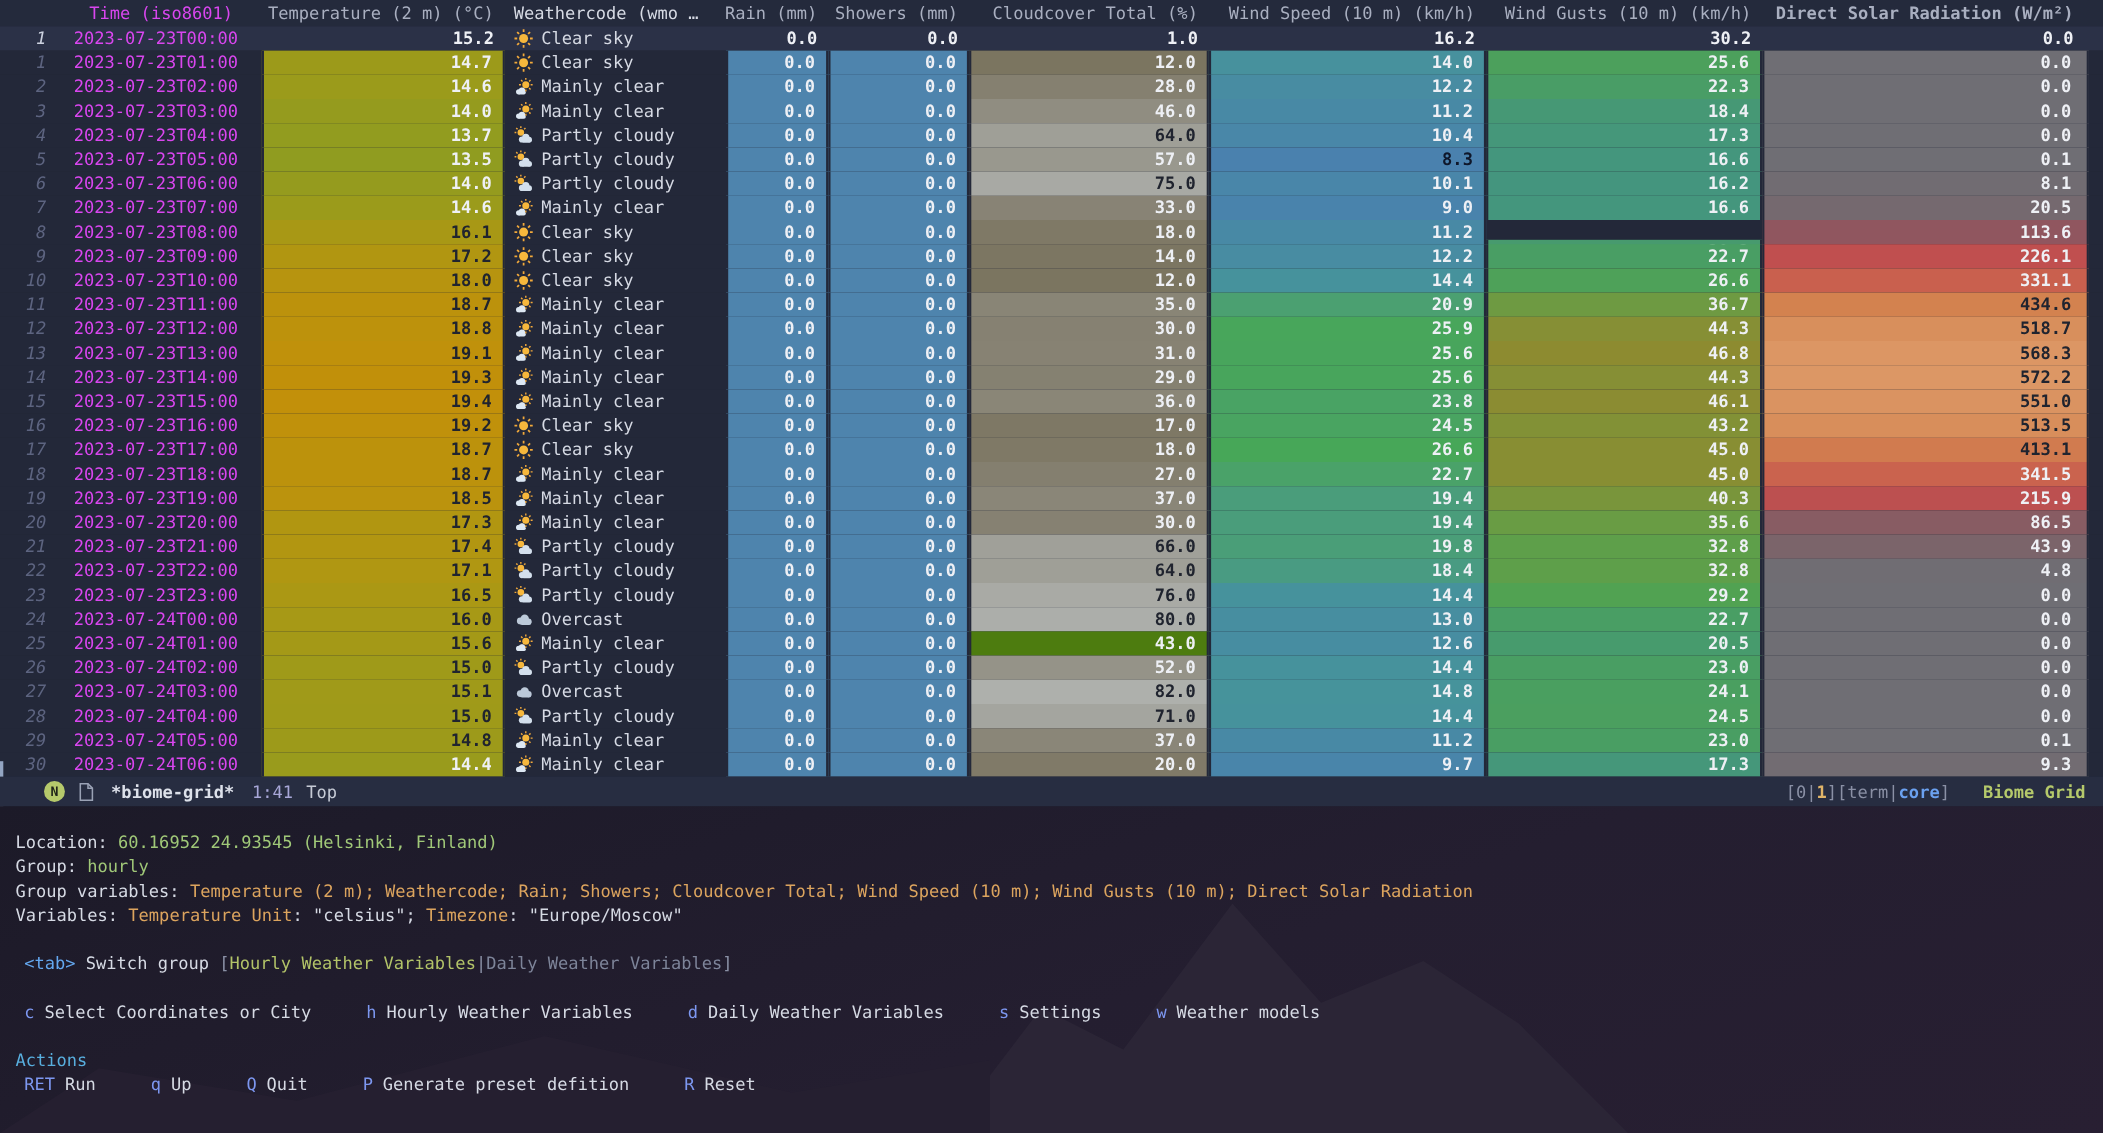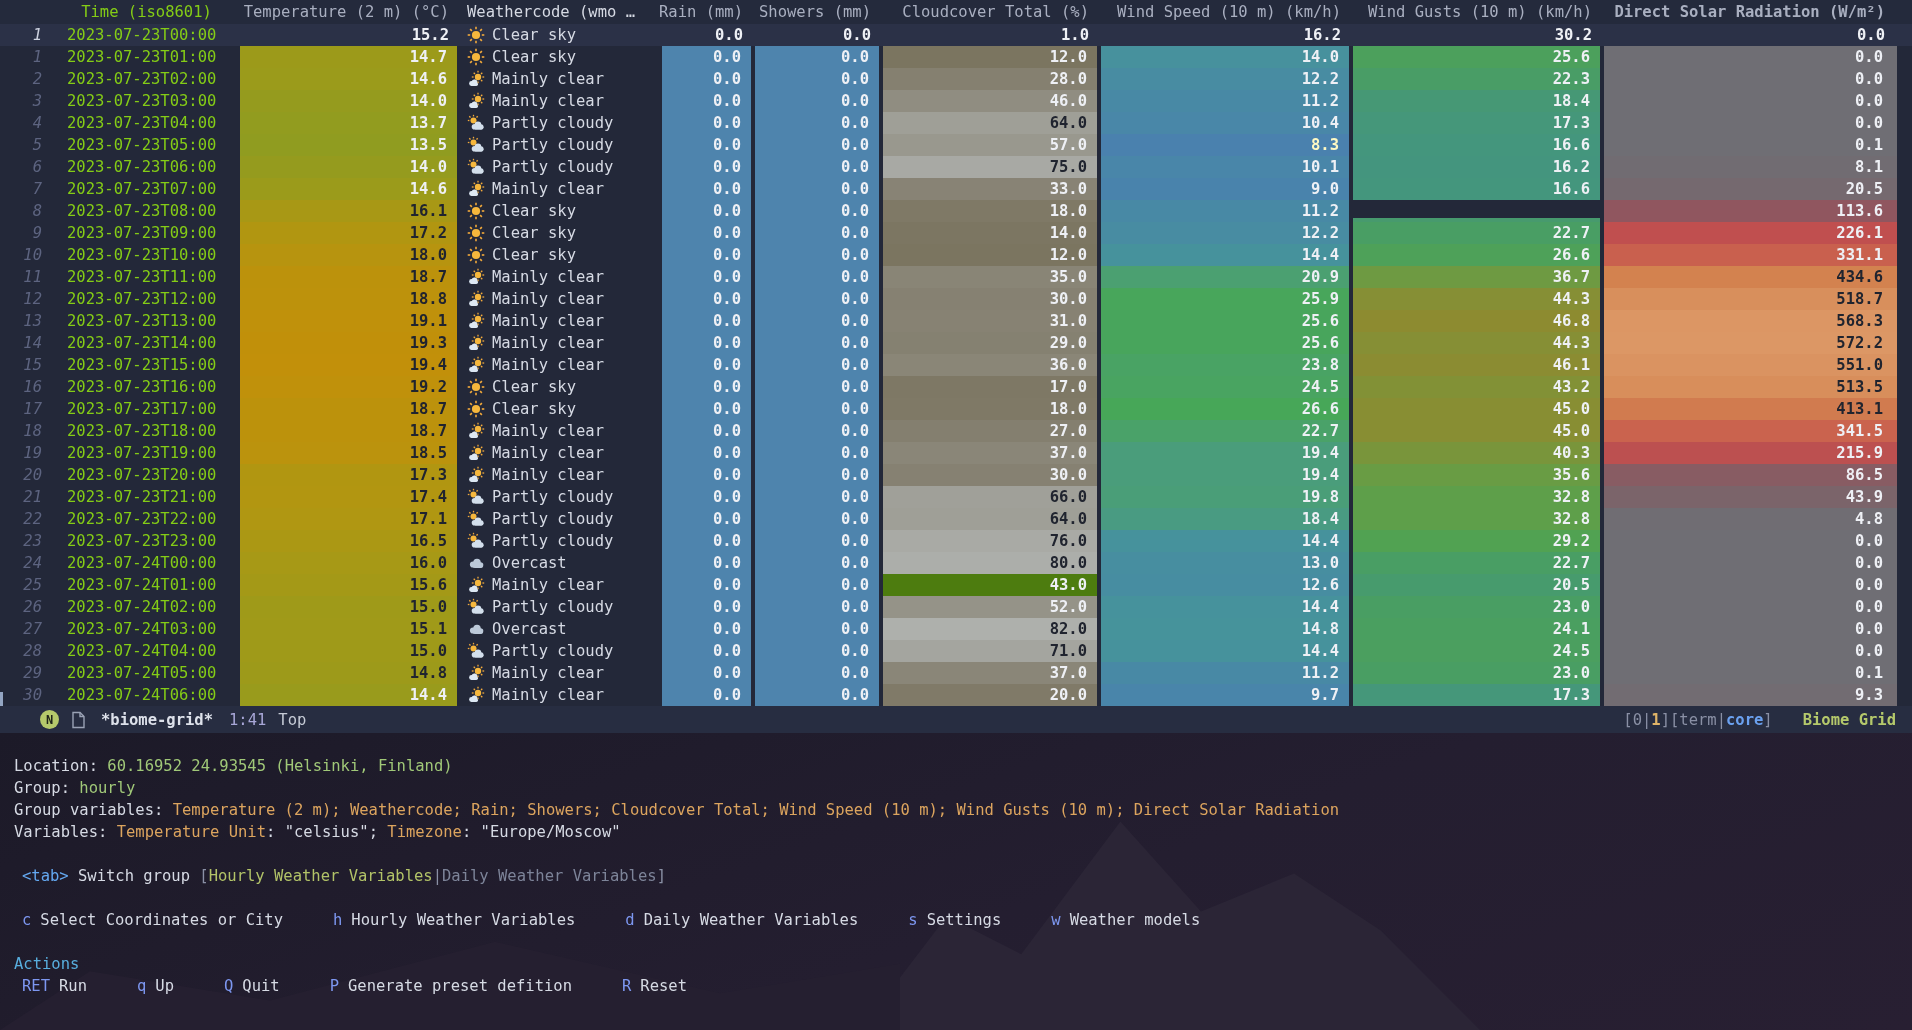--- a/index.html
+++ b/index.html
@@ -11,21 +11,21 @@
   }
   
   .table-area { position:absolute; top:0; left:0; width:1912px; height:706px; background:#232839; }
   .hdr { display:flex; height:24px; align-items:center; color:#a9afc0; background:#242a3c; }
   .row { display:flex; height:22px; align-items:center; background:#232839; }
   .row.current { background:#2b3147; }
   .cell { flex:none; height:100%; display:flex; align-items:center; white-space:nowrap; overflow:hidden; font-weight:600; }
   .hcell { font-weight:400; background:transparent !important; }
   .col-num   { width:55px;  justify-content:flex-end; padding-right:13px; font-style:italic; color:#5d6480; font-weight:400;}
   .row.current .col-num { color:#ccd1df; }
-  .col-time  { width:183px; justify-content:flex-start; padding-left:12px; color:#84cc16; font-weight:400;}
+  .col-time  { width:183px; justify-content:flex-start; padding-left:12px; color:#d946ef; font-weight:400;}
   .hdr .col-time { justify-content:center; padding-left:0; }
   .col-temp  { width:221px; justify-content:flex-end; padding-right:10px; }
   .col-code  { width:201px; justify-content:flex-start; padding-left:8px; color:#d6dae4; gap:7px; font-weight:400;}
   .col-rain  { width:93px;  justify-content:flex-end; padding-right:10px; }
   .col-showers{ width:128px; justify-content:flex-end; padding-right:10px; }
   .col-cloud { width:218px; justify-content:flex-end; padding-right:10px; }
   .col-wind  { width:252px; justify-content:flex-end; padding-right:10px; }
   .col-gust  { width:251px; justify-content:flex-end; padding-right:10px; }
   .col-solar { width:297px; justify-content:flex-end; padding-right:14px;font-weight:bold; }
   .filler { flex:1; }
@@ -275,21 +275,21 @@
                   <circle cx="14" cy="12.8" r="2.5"></circle>
                   <rect x="7" y="11.5" width="9.5" height="4.2" rx="2.1"></rect>
                 </g>
               </svg>
             </span>
             <span>Partly cloudy</span>
           </span>
           <span class="cell col-rain painted" style="background: rgb(78, 132, 173); color: rgb(238, 240, 245);">0.0</span>
           <span class="cell col-showers painted" style="background: rgb(78, 132, 173); color: rgb(238, 240, 245);">0.0</span>
           <span class="cell col-cloud painted" style="background: rgb(153, 152, 142); color: rgb(238, 240, 245);">57.0</span>
-          <span class="cell col-wind painted" style="background: rgb(74, 129, 174); color: #fef9c3;">8.3</span>
+          <span class="cell col-wind painted" style="background: rgb(74, 129, 174); color: #0f172a;">8.3</span>
           <span class="cell col-gust painted" style="background: rgb(68, 150, 125); color: rgb(238, 240, 245);">16.6</span>
           <span class="cell col-solar painted" style="background: rgb(111, 110, 116); color: rgb(238, 240, 245);">0.1</span>
           <span class="filler"></span>
         </div>
         <div class="row">
           <span class="cell col-num">6</span>
           <span class="cell col-time">2023-07-23T06:00</span>
           <span class="cell col-temp painted" style="background: rgb(149, 155, 30); color: rgb(238, 240, 245);">14.0</span>
           <span class="cell col-code">
             <span class="wicon">

